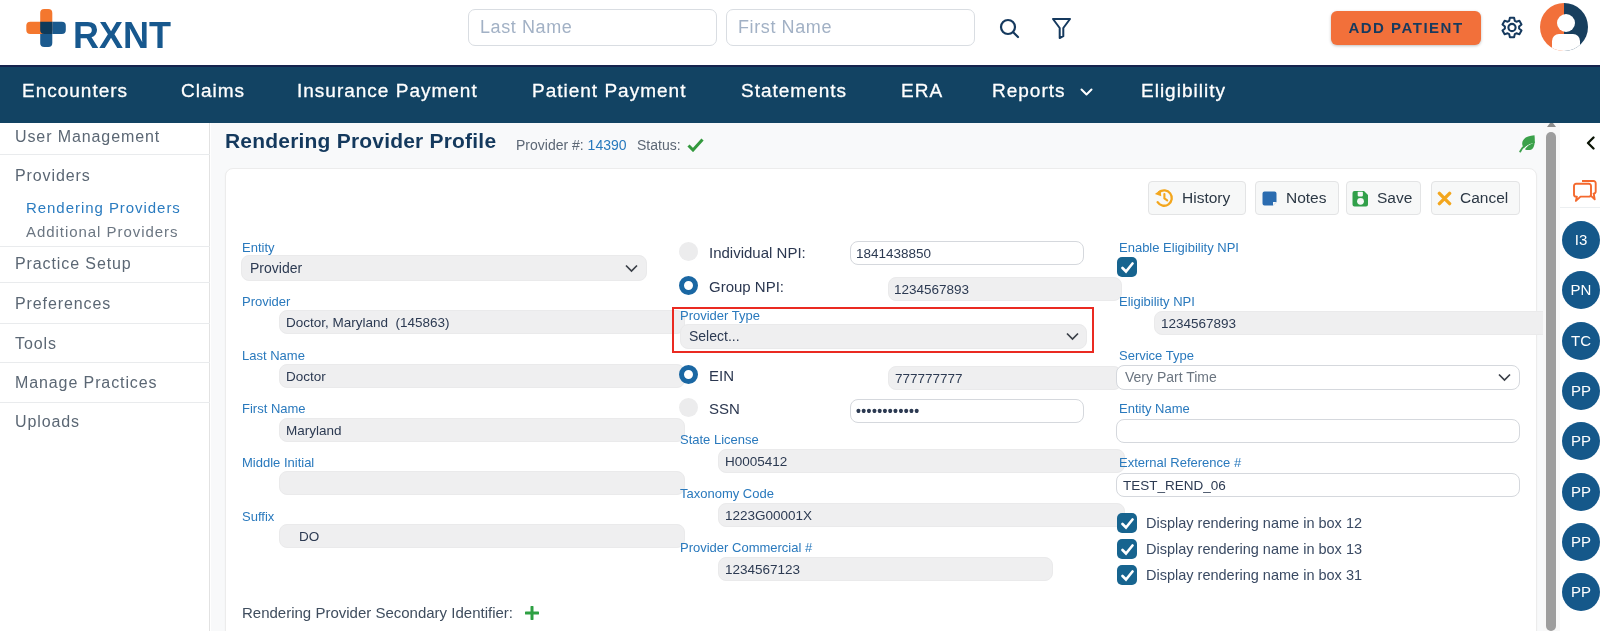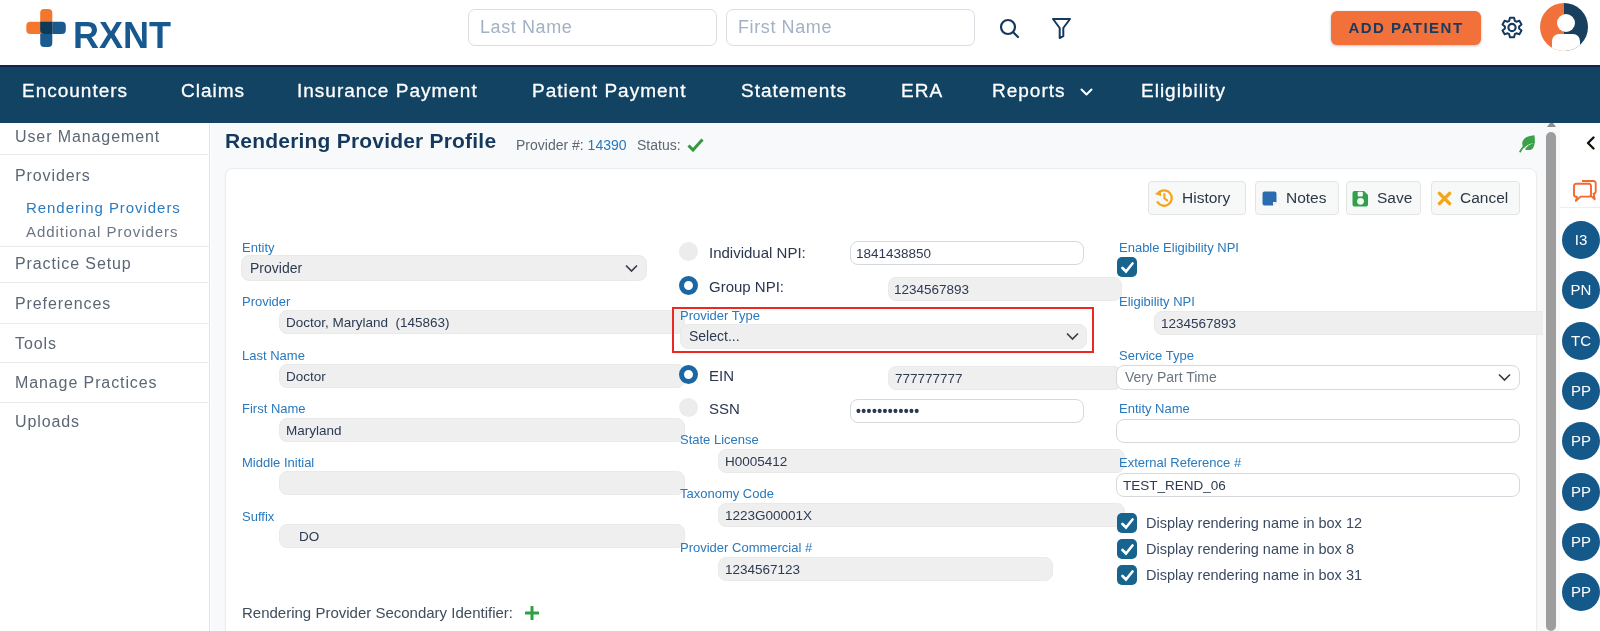--- a/index.html
+++ b/index.html
@@ -250,21 +250,21 @@
         <svg width="13" height="12" viewBox="0 0 13 12">
           <path d="M1.5 6 L5 9.5 L11.5 1.5" fill="none" stroke="#fff" stroke-width="2.6" stroke-linecap="round"></path>
         </svg>
       </div>
     <div class="cblabel" style="left:920px;top:346px">Display rendering name in box 12</div>
     <div class="cb" style="left:891px;top:370px">
         <svg width="13" height="12" viewBox="0 0 13 12">
           <path d="M1.5 6 L5 9.5 L11.5 1.5" fill="none" stroke="#fff" stroke-width="2.6" stroke-linecap="round"></path>
         </svg>
       </div>
-    <div class="cblabel" style="left:920px;top:372px">Display rendering name in box 8</div>
+    <div class="cblabel" style="left:920px;top:372px">Display rendering name in box 13</div>
     <div class="cb" style="left:891px;top:396px">
         <svg width="13" height="12" viewBox="0 0 13 12">
           <path d="M1.5 6 L5 9.5 L11.5 1.5" fill="none" stroke="#fff" stroke-width="2.6" stroke-linecap="round"></path>
         </svg>
       </div>
     <div class="cblabel" style="left:920px;top:398px">Display rendering name in box 31</div>
   </div>
 </div>
 
 <div id="sbar">

